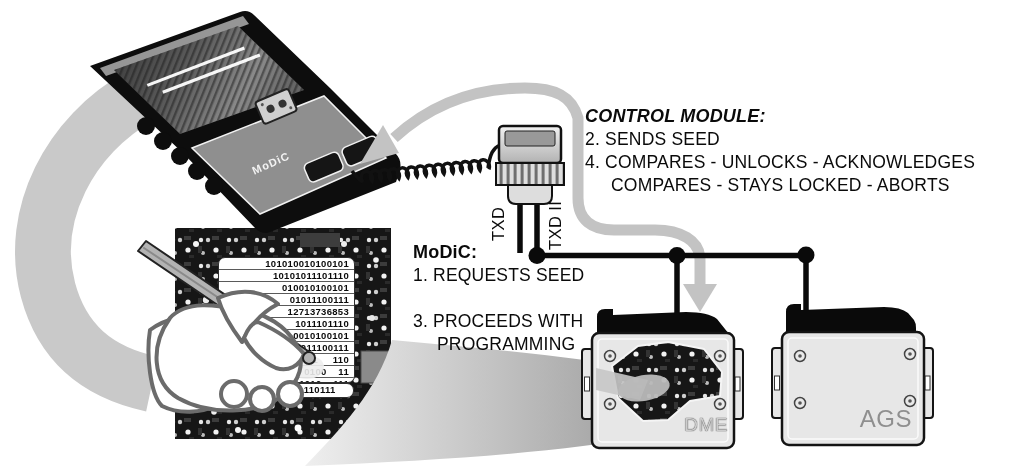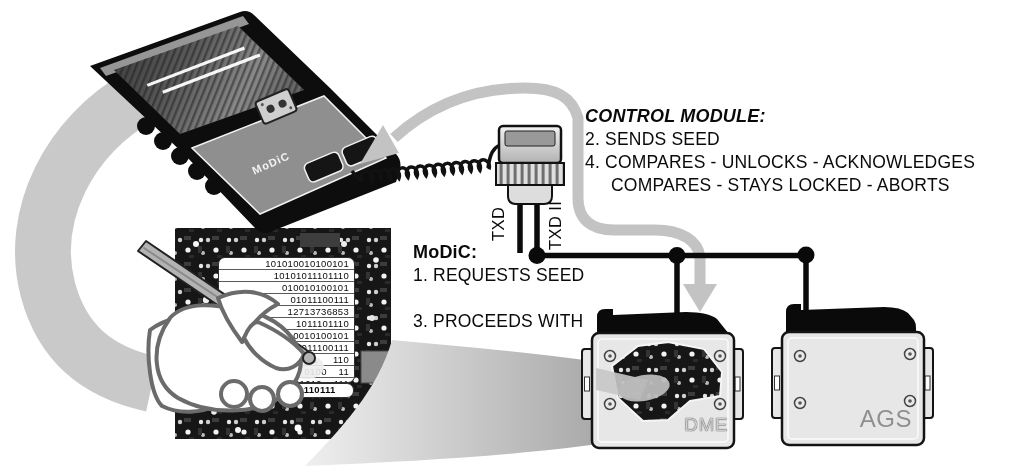--- a/index.html
+++ b/index.html
@@ -7,21 +7,21 @@
          font-family:"Liberation Sans",sans-serif;}
   #stage svg{position:absolute;left:0;top:0;}
   .z1{z-index:1}.z3{z-index:3}
   .t{position:absolute;z-index:4;color:#0a0a0a;font-size:17.5px;letter-spacing:.2px;white-space:nowrap;}
   .tb{font-weight:bold;font-size:18px;}
   .rot{transform:rotate(-90deg);transform-origin:0 0;font-size:16.5px;letter-spacing:.4px;}
   #binary-panel{position:absolute;z-index:2;left:218px;top:257px;width:137px;height:126px;
       background:#fff;border:1.5px solid #2e2e2e;border-radius:7px;box-sizing:border-box;
       display:flex;flex-direction:column;overflow:hidden;}
   .brow{flex:1;border-bottom:1px solid #5a5a5a;box-sizing:border-box;
-      font-size:9.5px;font-weight:normal;letter-spacing:.3px;text-align:right;
+      font-size:9.5px;font-weight:bold;letter-spacing:.3px;text-align:right;
       padding-right:5px;white-space:pre;line-height:11px;color:#0a0a0a;}
   .brow:last-child{border-bottom:none;}
   #binary-bottom{position:absolute;z-index:2;left:197px;top:383px;width:157px;height:15px;
       background:#fff;border:1.5px solid #2e2e2e;border-radius:7px;box-sizing:border-box;
       font-size:9.5px;font-weight:bold;letter-spacing:.3px;text-align:center;line-height:11px;
       white-space:pre;color:#0a0a0a;}
   #modic-device-label{position:absolute;z-index:4;left:251px;top:157px;color:#f2f2f2;
       font-size:11px;font-weight:600;letter-spacing:1px;transform:rotate(-24deg);}
   #dme-label{position:absolute;z-index:4;left:664px;top:414px;width:64px;text-align:right;
       font-size:19px;color:#cdcdcd;text-shadow:0 0 1px #555,0 0 1px #555;letter-spacing:.5px;}
@@ -226,20 +226,21 @@
   </svg>
 
   <div class="t tb" style="left:585px;top:106px;font-style:italic;">CONTROL MODULE:</div>
   <div class="t" style="left:585px;top:129px;">2. SENDS SEED</div>
   <div class="t" style="left:585px;top:152px;">4. COMPARES - UNLOCKS - ACKNOWLEDGES</div>
   <div class="t" style="left:611px;top:175px;">COMPARES - STAYS LOCKED - ABORTS</div>
 
   <div class="t tb" style="left:413px;top:242px;">MoDiC:</div>
   <div class="t" style="left:413px;top:265px;">1. REQUESTS SEED</div>
   <div class="t" style="left:413px;top:311px;">3. PROCEEDS WITH</div>
+  <div class="t" style="left:437px;top:334px;">PROGRAMMING</div>
 
   <div class="t rot" style="left:489px;top:241px;width:60px;">TXD</div>
   <div class="t rot" style="left:546px;top:250px;width:62px;">TXD II</div>
 
   <div id="modic-device-label">MoDiC</div>
   <div id="dme-label">DME</div>
   <div id="ags-label">AGS</div>
 
 </div>
 

